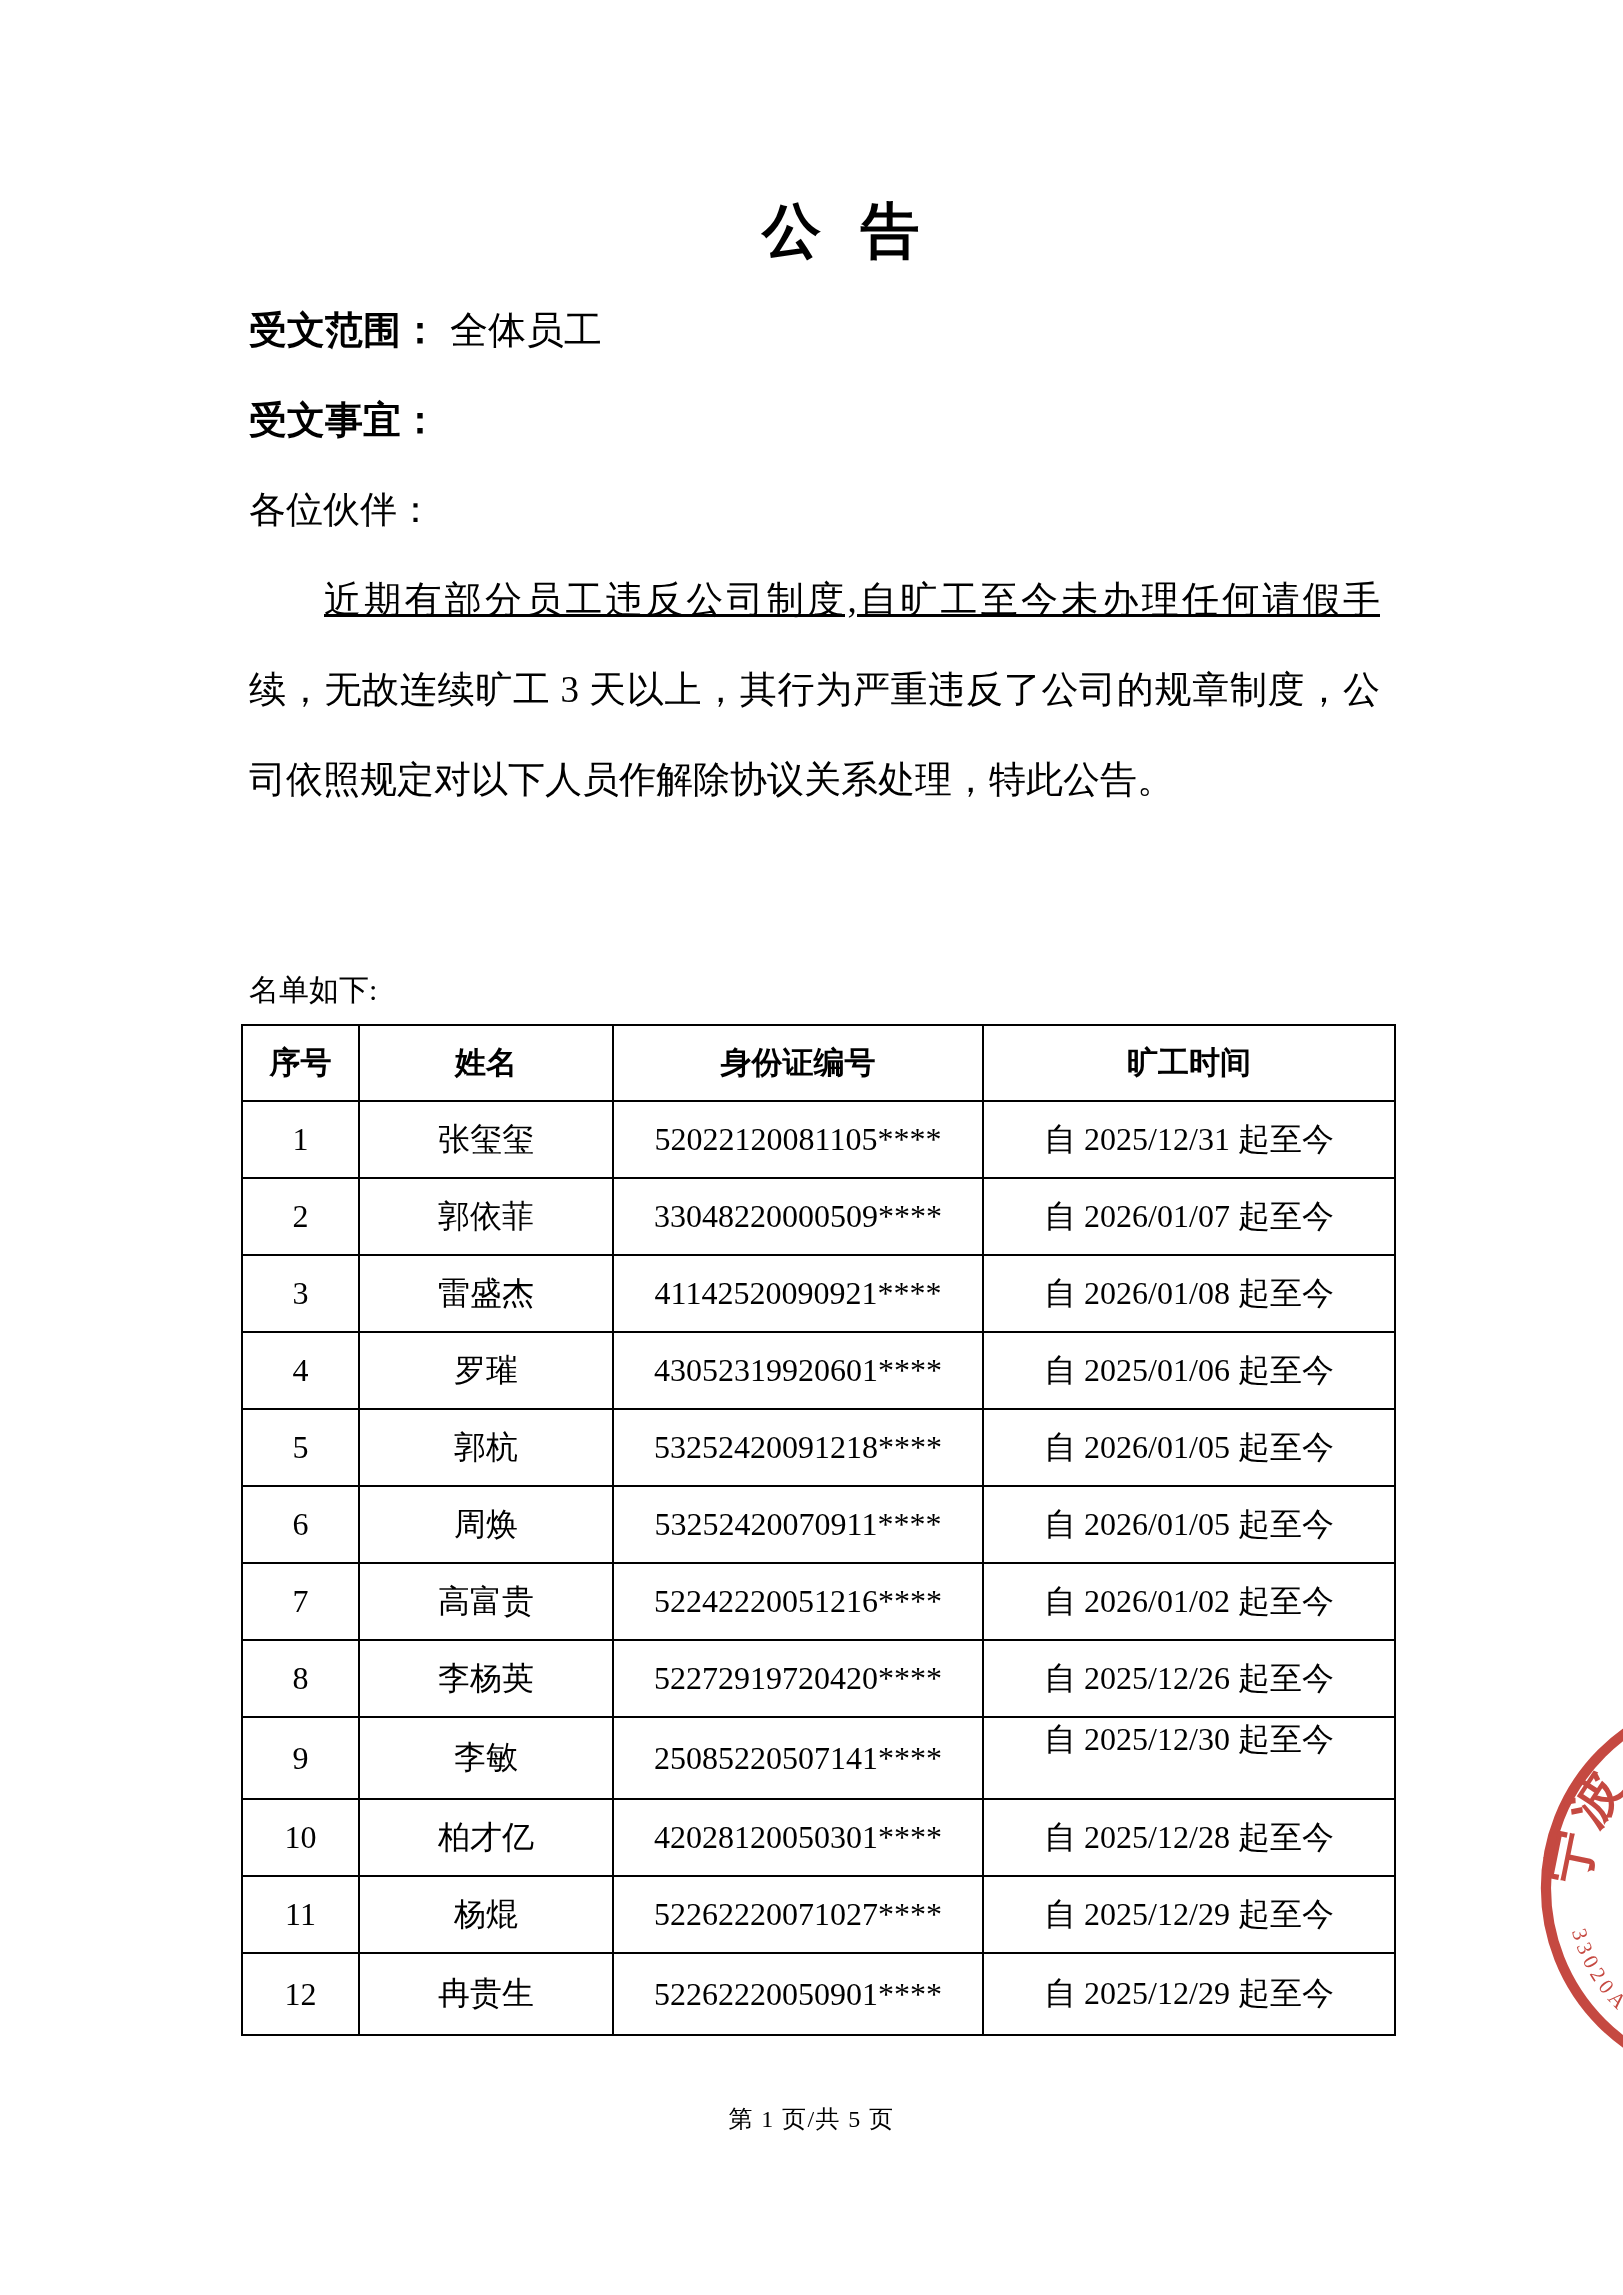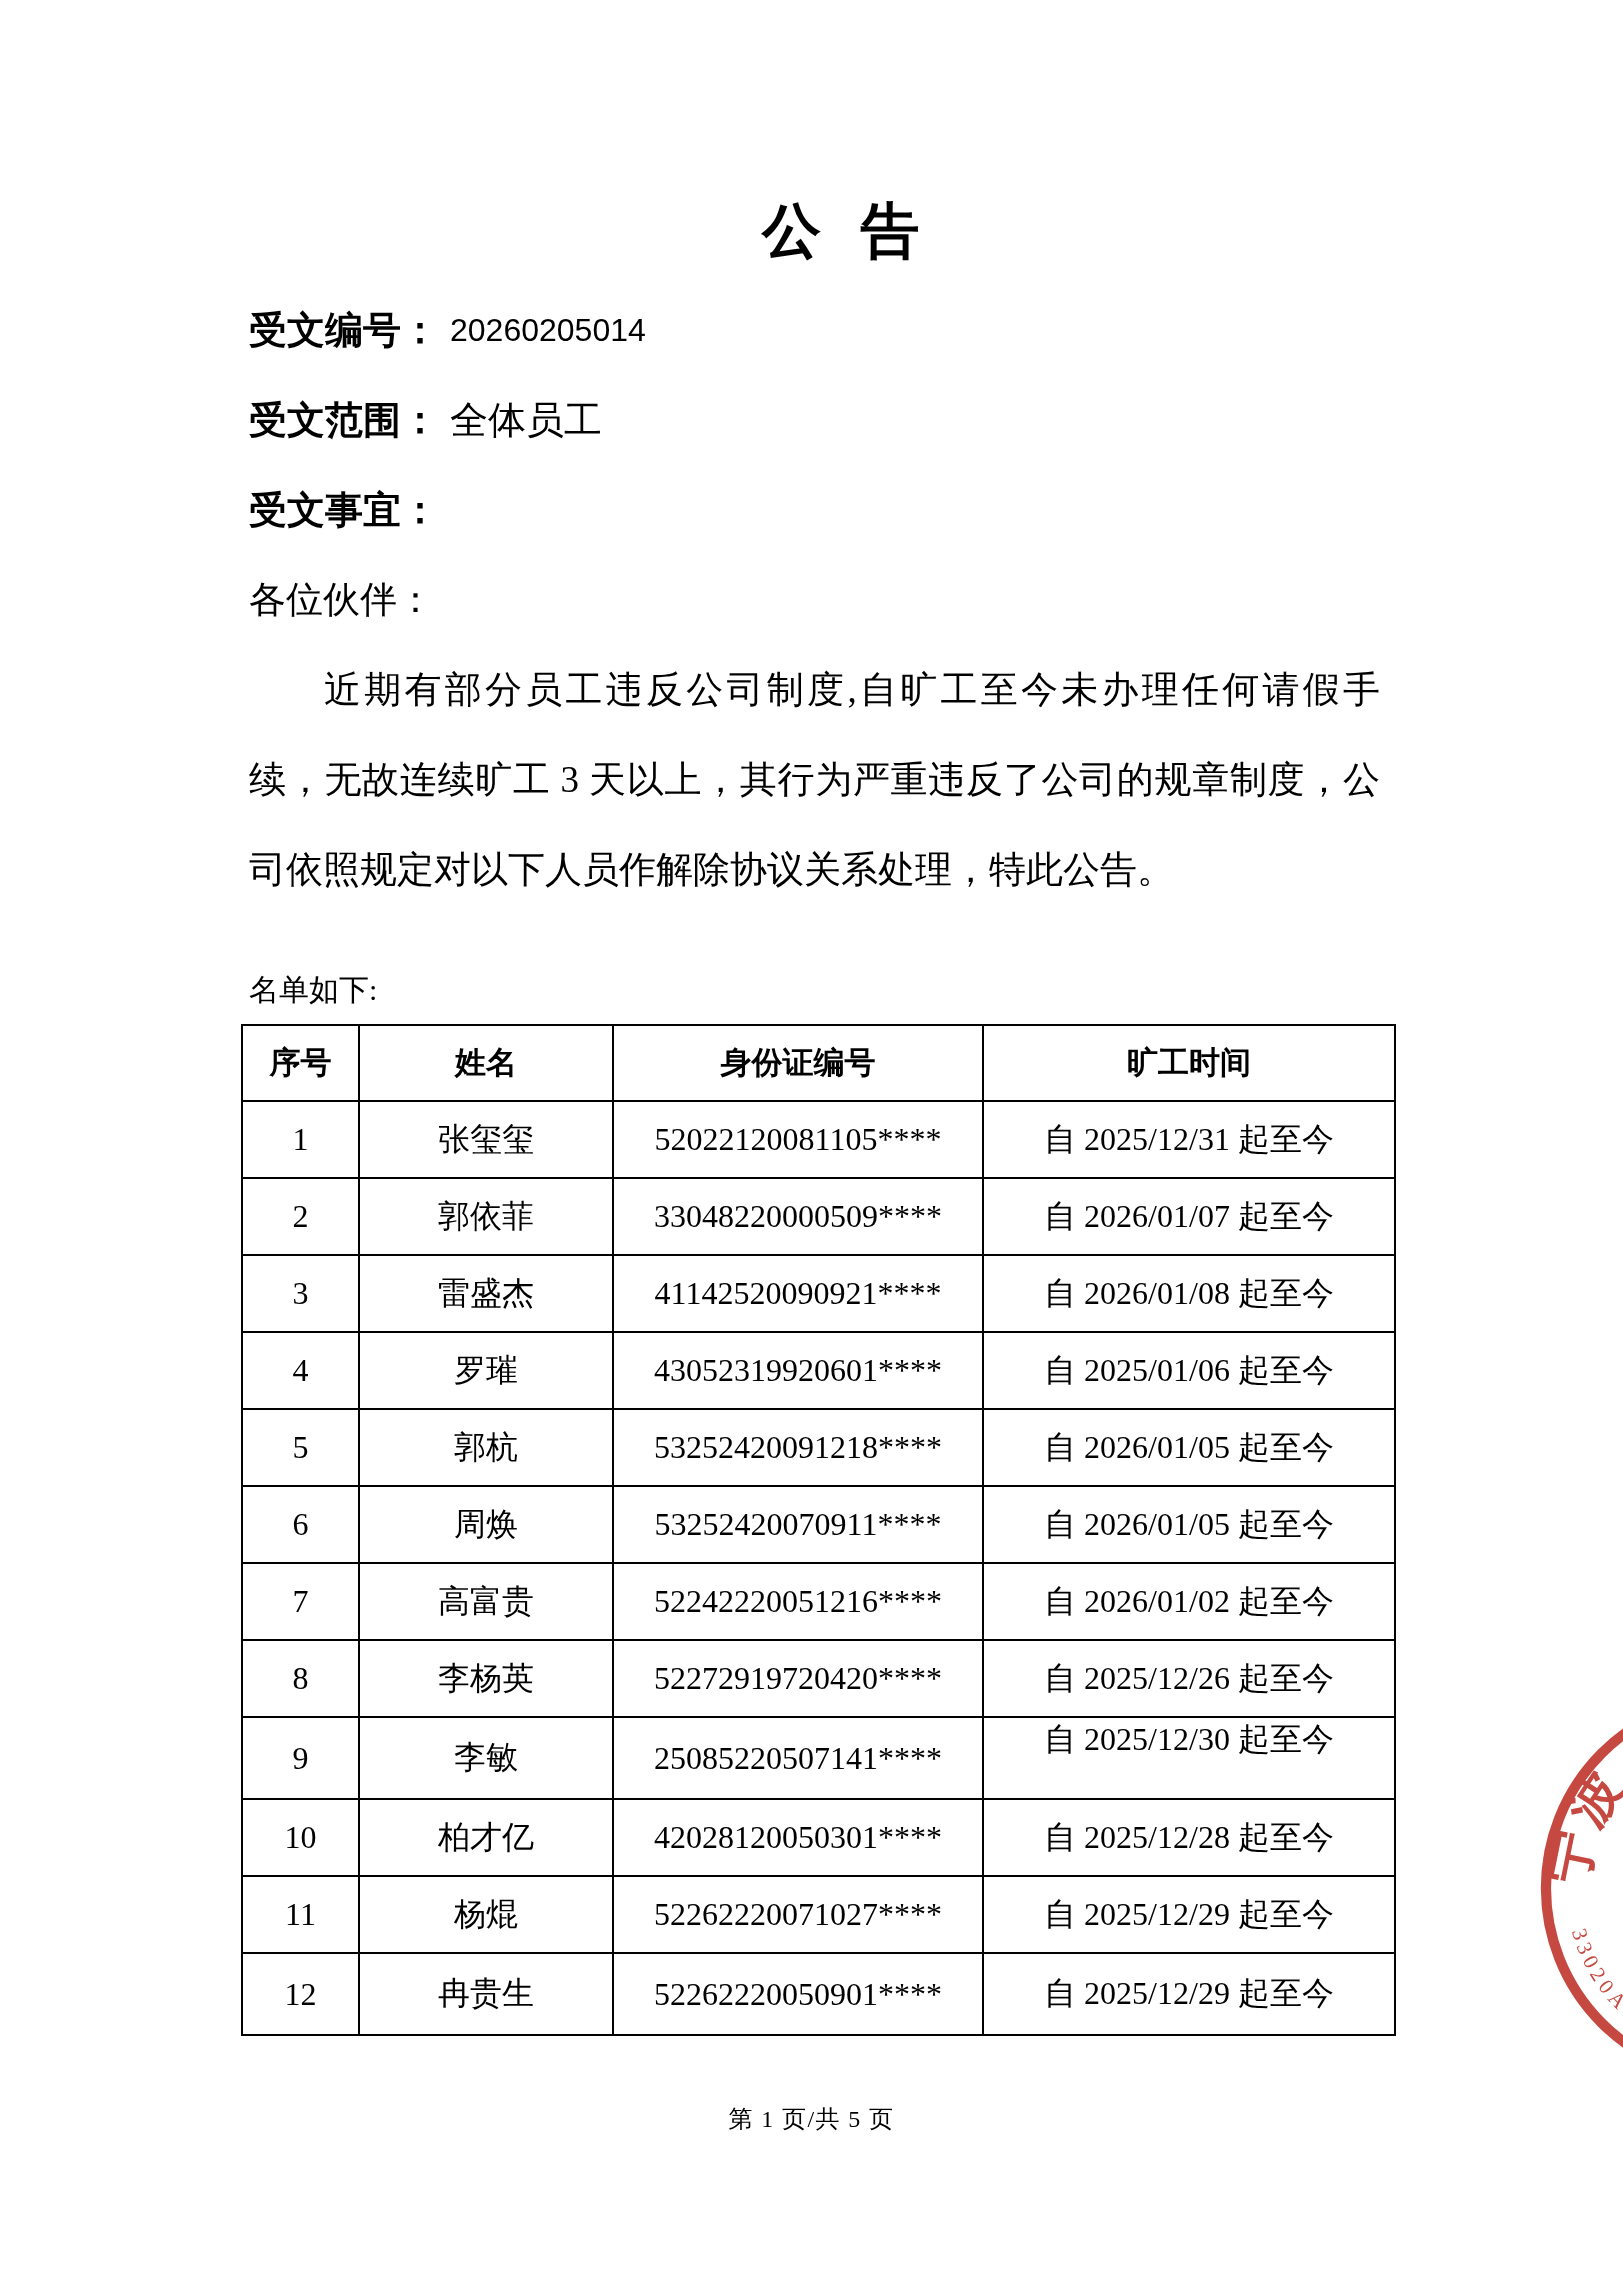--- a/index.html
+++ b/index.html
@@ -14,21 +14,21 @@
     word-spacing:22px;letter-spacing:1.4px;line-height:1;padding-left:30px;
   }
   .stack{position:absolute;top:285px;left:249px;width:1131px;}
   .field-row{height:90px;display:flex;align-items:center;font-size:38px;}
   .field-label{font-weight:700;}
   .field-value{margin-left:11px;}
   .field-value.numeric{font-family:"Liberation Sans","DejaVu Sans",sans-serif;font-size:32px;}
   .salutation-row{height:90px;display:flex;align-items:center;font-size:37px;}
   .para-line{height:90px;line-height:90px;font-size:37px;
     text-align:justify;text-align-last:justify;}
-  .para-line.first{text-indent:75px;}
+  .para-line.first{text-indent:75px;text-decoration:underline;}
   .para-line.last{text-align:left;text-align-last:auto;}
   .list-intro{position:absolute;top:972px;left:249px;font-size:30px;line-height:1.2;}
   table.roster{
     position:absolute;left:241px;top:1024px;width:1154px;
     border-collapse:collapse;table-layout:fixed;
   }
   .roster th,.roster td{
     border:2px solid #000;border-top-width:2.7px;border-bottom-width:2.7px;
     text-align:center;vertical-align:middle;padding:0;
     font-size:32px;font-family:"Liberation Serif","DejaVu Serif",serif;
@@ -44,24 +44,20 @@
   }
   .seal-svg{position:absolute;left:0;top:0;pointer-events:none;opacity:.92;}
   .seal-text{font-family:"Liberation Serif","DejaVu Serif",serif;}
 </style>
 </head>
 <body>
 
 <div class="doc-title">公 告</div>
 
 <div class="stack">
-  <div class="field-row">
-    <span class="field-label">受文编号：</span>
-    <span class="field-value numeric">20260205014</span>
-  </div>
   <div class="field-row">
     <span class="field-label">受文范围：</span>
     <span class="field-value">全体员工</span>
   </div>
   <div class="field-row">
     <span class="field-label">受文事宜：</span>
   </div>
   <div class="salutation-row">各位伙伴：</div>
   <div class="para-line first">近期有部分员工违反公司制度,自旷工至今未办理任何请假手</div>
   <div class="para-line">续，无故连续旷工 3 天以上，其行为严重违反了公司的规章制度，公</div>

